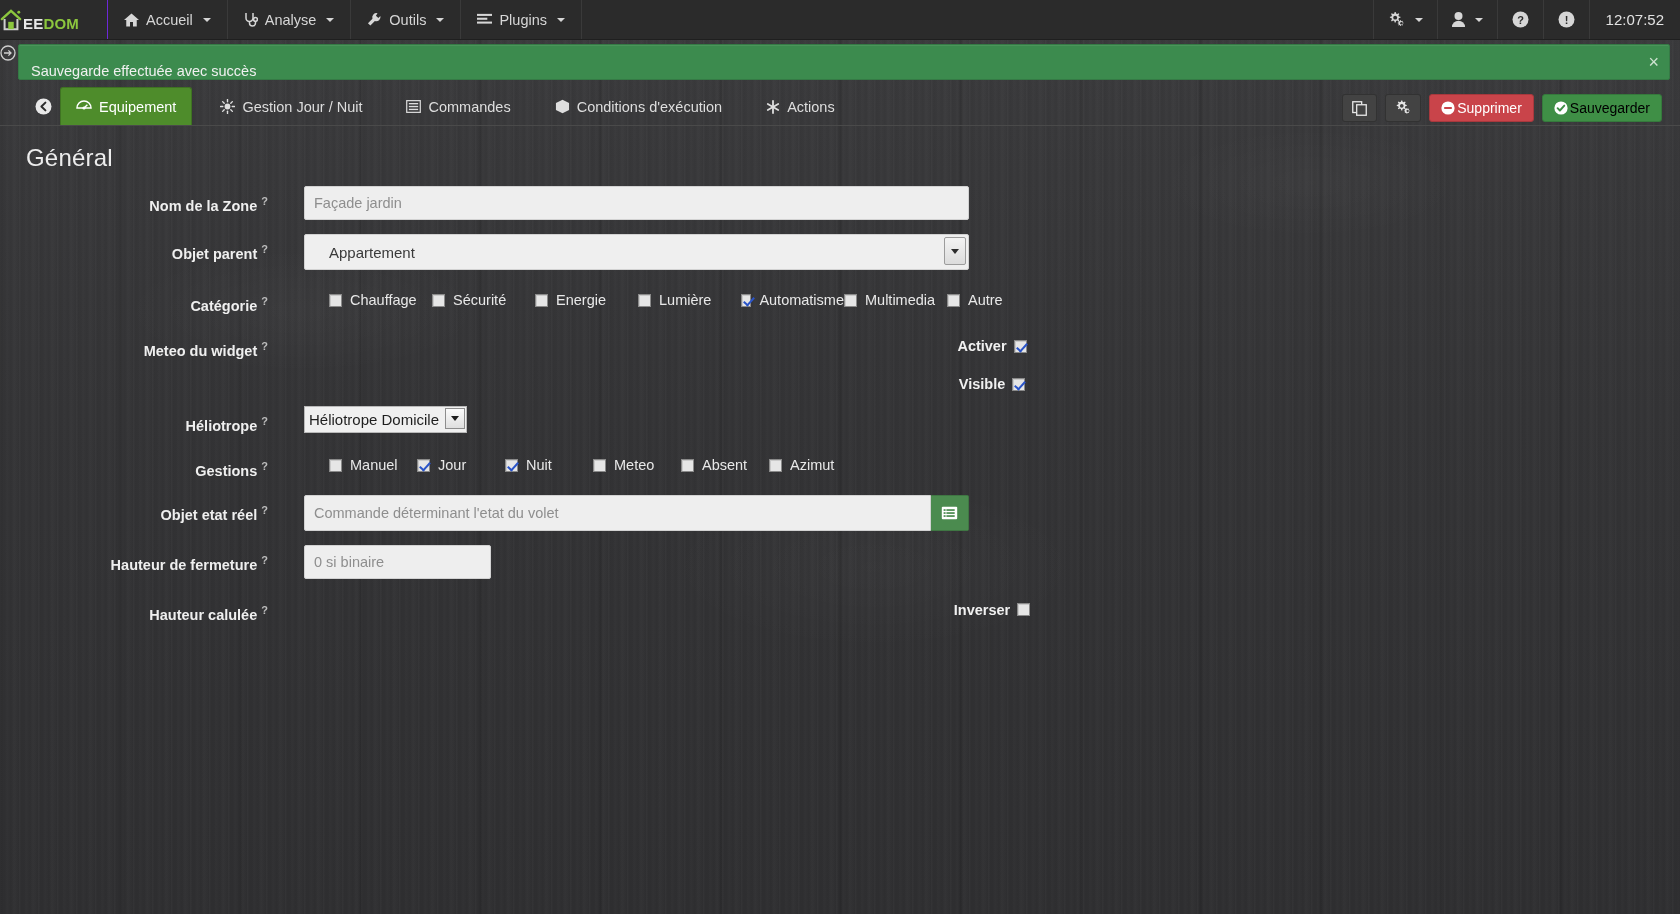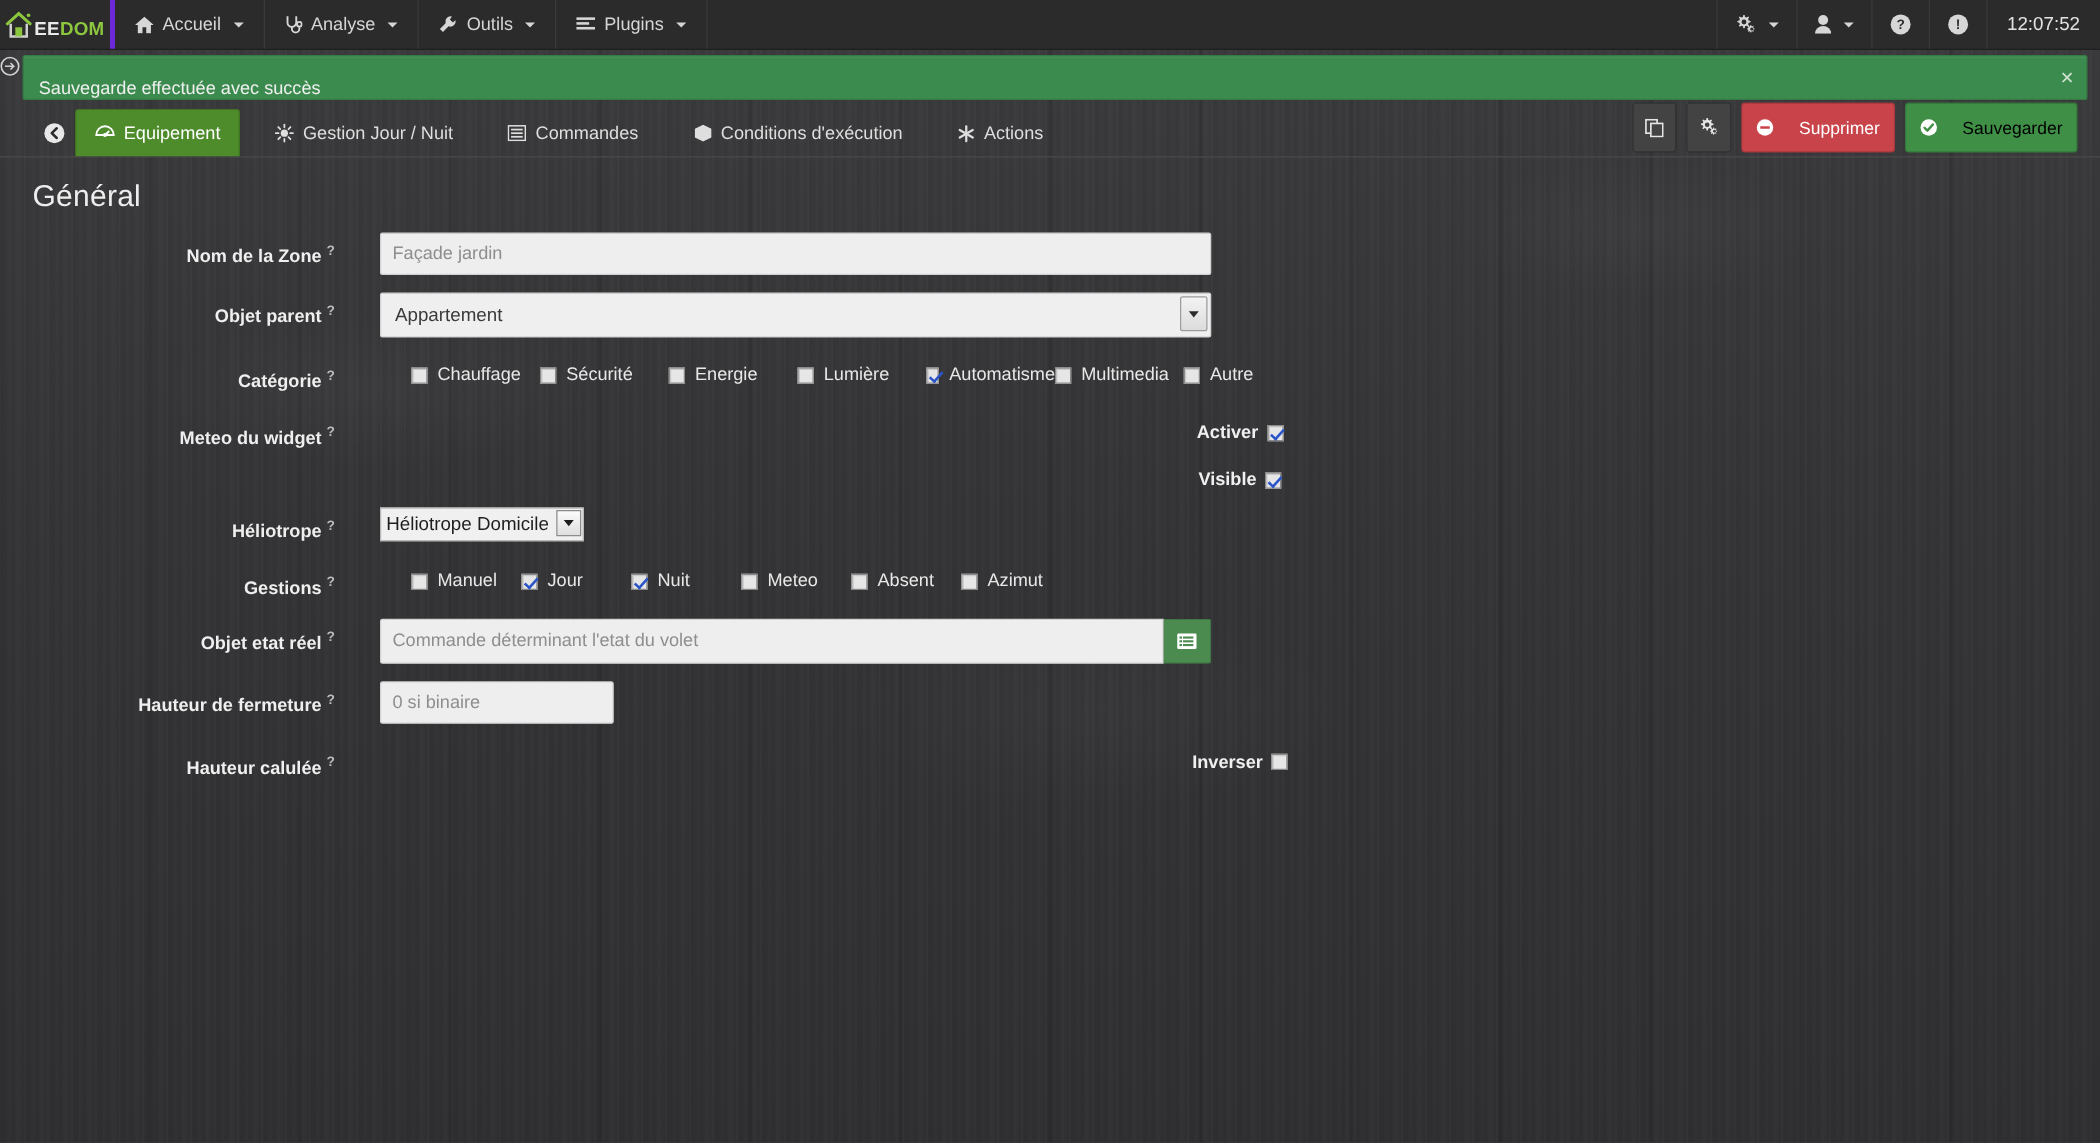--- a/index.html
+++ b/index.html
@@ -38,23 +38,23 @@
   .navbar {
     position: relative;
     height: 40px;
     background: #2b2b2b;
     display: flex;
     align-items: stretch;
     border-bottom: 1px solid #1f1f1f;
     z-index: 40;
   }
   .brand {
-    width: 92px;
-    display: flex; align-items: center; justify-content: center;
-    border-right: 4px solid #6d28d9;
+    width: 108px;
+    display: flex; align-items: center; justify-content: flex-start;
+    border-right: 1px solid #6d28d9;
     position: relative;
   }
   .brand-logo { display: flex; align-items: flex-end; gap: 1px; }
   .brand-house { position: relative; width: 22px; height: 24px; }
   .brand-house svg { display: block; }
   .brand-text {
     font-size: 15px; font-weight: bold; letter-spacing: .2px;
     line-height: 1; padding-bottom: 1px;
   }
   .brand-text .w { color: #e9e9e9; }
@@ -141,22 +141,22 @@
     white-space: nowrap;
   }
   .tab.active {
     background: #4e8c2b;
     color: #fff;
     border-color: #3f7322;
   }
 
   .tab-actions { margin-left: auto; display: flex; align-items: center; gap: 8px; padding-bottom: 3px; }
   .btn {
-    display: inline-flex; align-items: center; gap: 20px;
-    height: 40px; padding: 0 11px;
+    display: inline-flex; align-items: center; gap: 2px;
+    height: 28px; padding: 0 11px;
     font-size: 14px; border-radius: 3px;
     border: 1px solid rgba(0,0,0,0.25);
     cursor: pointer; white-space: nowrap;
   }
   .btn-icon { background: #434343; color: #e6e6e6; padding: 0 9px; }
   .btn-danger { background: #c9444a; color: #fff; border-color: #a8383d; }
   .btn-success { background: #3f8f46; color: #000000; border-color: #357a3c; }
 
   
   .page-title {
@@ -212,21 +212,21 @@
   .sel-wrap { position: relative; width: 665px; }
   .sel {
     width: 100%;
     height: 36px;
     background: #efefef;
     border: 1px solid #d2d2d2;
     border-radius: 2px;
     color: #3a3a3a;
     font-size: 15px;
     font-family: "Liberation Sans", sans-serif;
-    padding: 0 30px 0 11px;
+    padding: 0 30px 0 24px;
     -webkit-appearance: none;
     appearance: none;
     outline: none;
   }
   .sel-arrow {
     position: absolute; right: 3px; top: 3px;
     width: 22px; height: 28px;
     background: linear-gradient(#f3f3f3, #dcdcdc);
     border: 1px solid #9c9c9c;
     border-radius: 2px;

